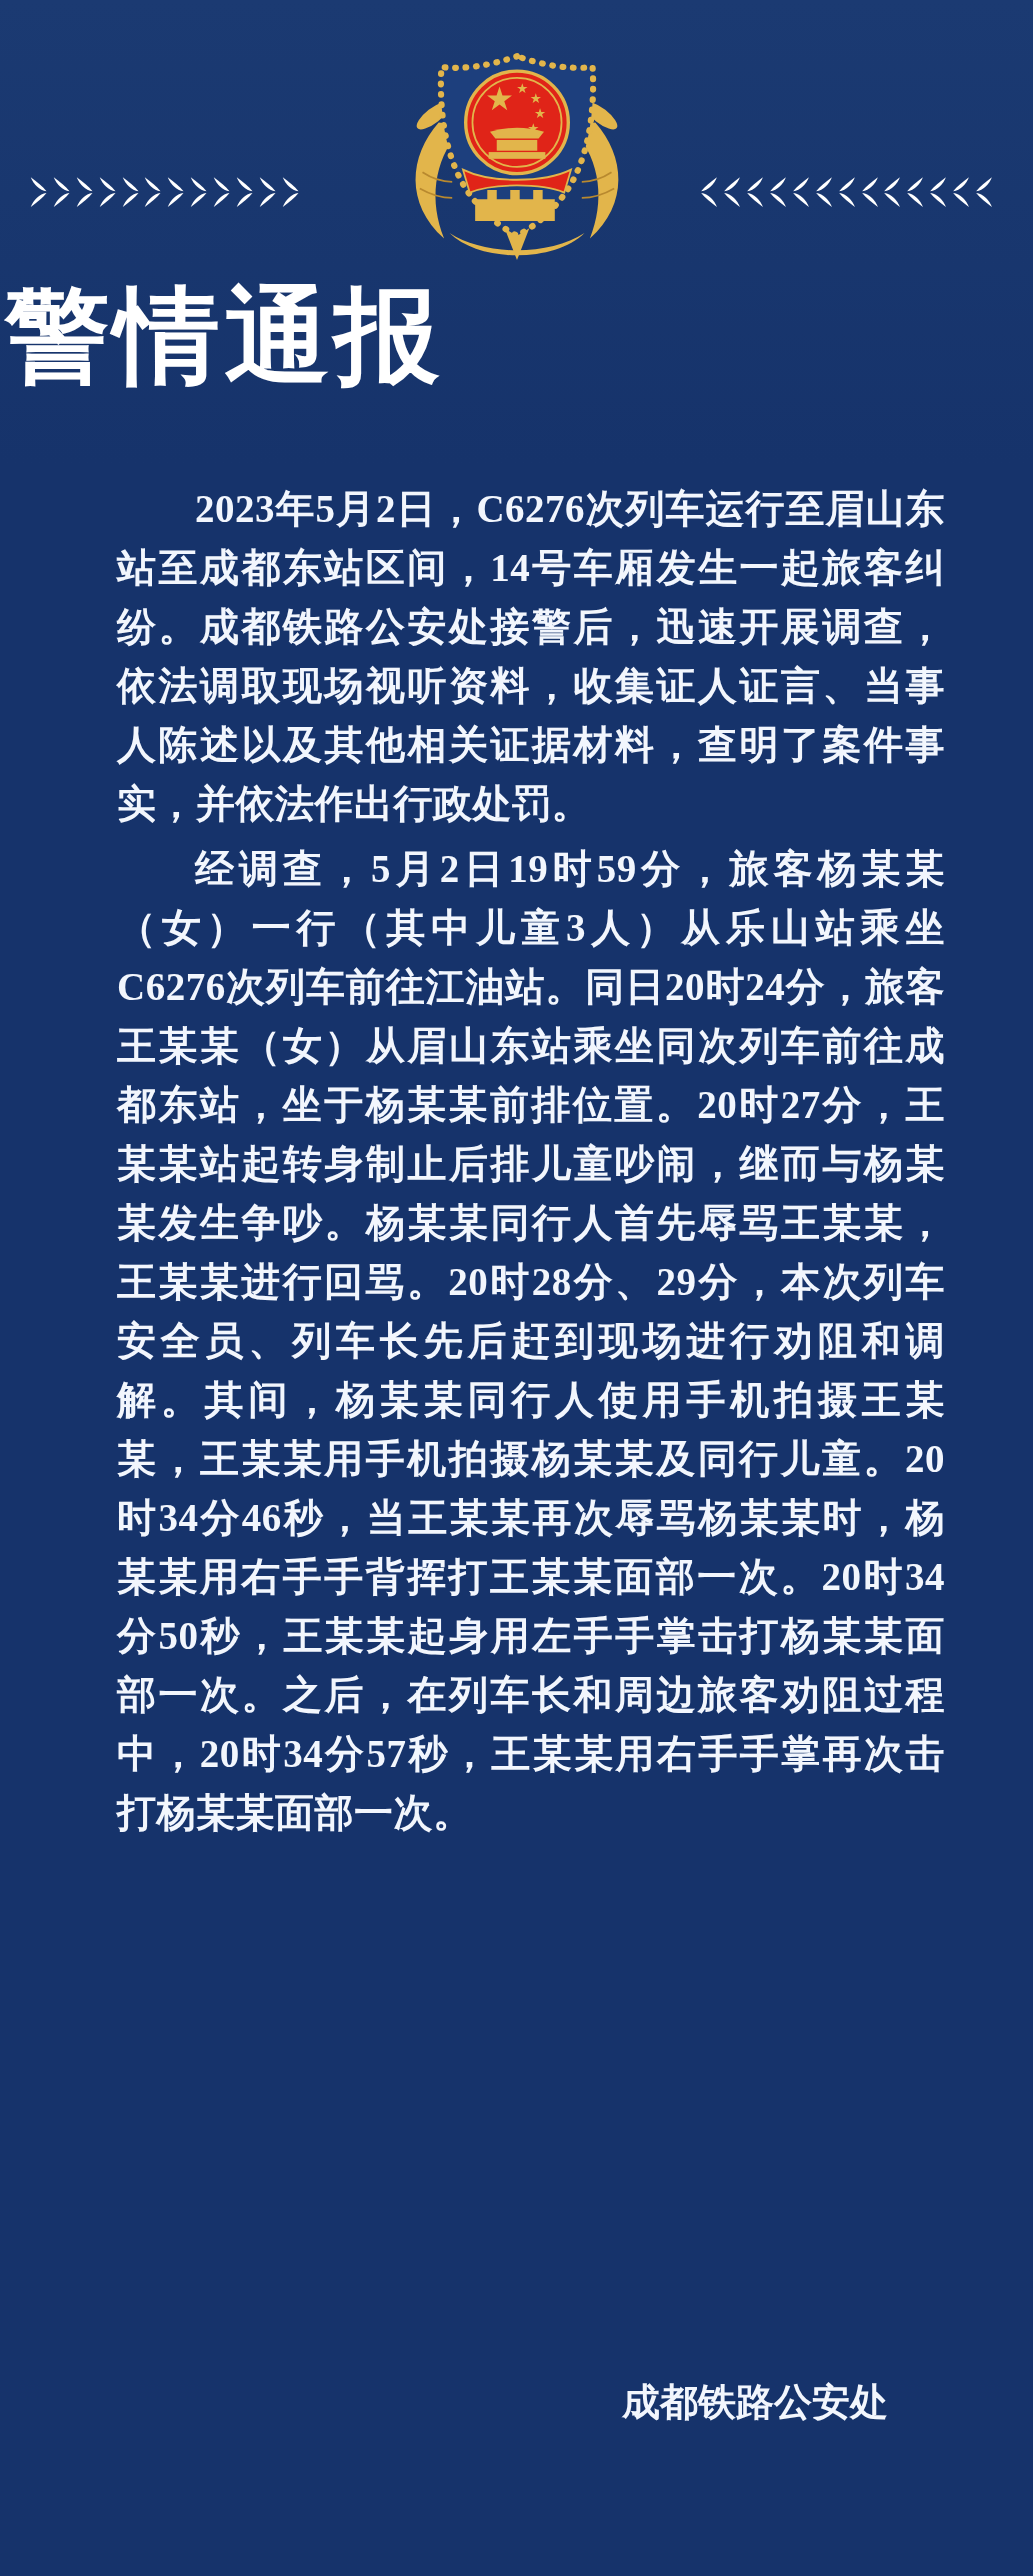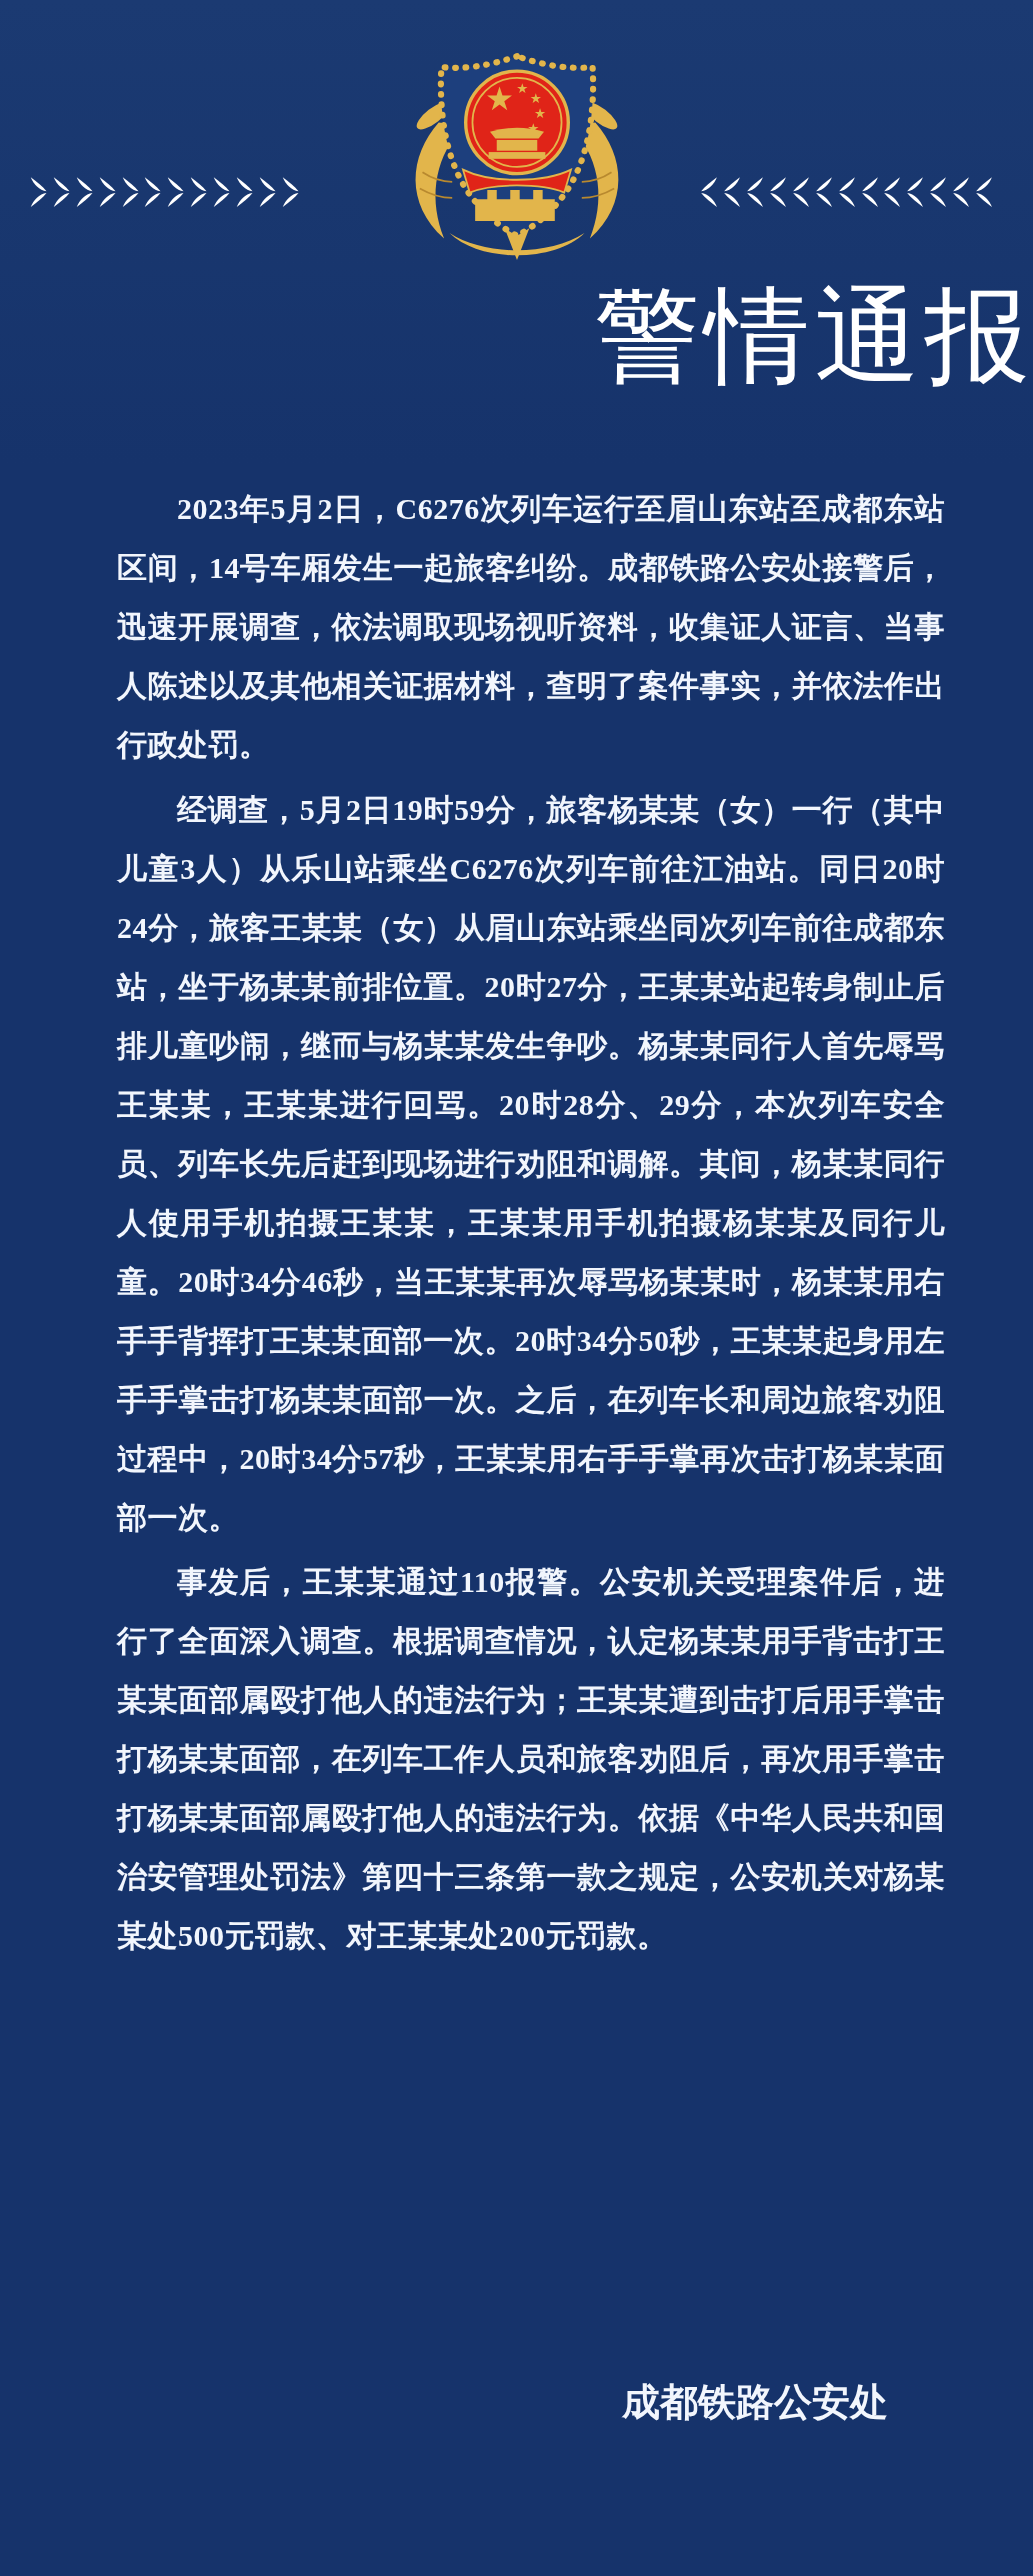--- a/index.html
+++ b/index.html
@@ -40,31 +40,31 @@
   .f-gold{fill:var(--gold);}
   .f-red{fill:var(--red);}
   .f-shield{fill:var(--shield);}
   .s-gold{stroke:var(--gold);}
   .vein{stroke:var(--gold-dark);stroke-width:1.3;fill:none;}
   .beads{fill:none;stroke:var(--gold);stroke-width:4.6;
          stroke-dasharray:0.5 7.2;stroke-linecap:round;}
   
   .title{
     position:absolute;top:276px;left:0;right:0;
-    text-align:right;
+    text-align:left;
     font-family:"Liberation Sans","DejaVu Sans",sans-serif;
-    font-weight:400;
+    font-weight:700;
     font-size:105px;line-height:1.15;
     letter-spacing:4.8px;text-indent:4.8px;
     color:#ffffff;
   }
   
   .body-text{
     position:absolute;top:479px;left:117px;width:828px;
-    font-size:30px;line-height:59px;font-weight:700;
+    font-size:39px;line-height:59px;font-weight:700;
     text-align:justify;
     letter-spacing:0.5px;
   }
   .body-text p{text-indent:2em;margin:0 0 5.7px 0;}
   
   .signature{
     position:absolute;top:2372px;right:146px;
     text-align:left;
     font-size:38px;line-height:61px;font-weight:700;
   }
@@ -212,21 +212,20 @@
           <path d="M2,35 C9,30 16,24 20,19 C12,20 5,27 2,35 Z"></path>
         </svg>
       </div>
   </header>
 
   <h1 class="title">警情通报</h1>
 
   <main class="body-text">
     <p>2023年5月2日，C6276次列车运行至眉山东站至成都东站区间，14号车厢发生一起旅客纠纷。成都铁路公安处接警后，迅速开展调查，依法调取现场视听资料，收集证人证言、当事人陈述以及其他相关证据材料，查明了案件事实，并依法作出行政处罚。</p>
     <p>经调查，5月2日19时59分，旅客杨某某（女）一行（其中儿童3人）从乐山站乘坐C6276次列车前往江油站。同日20时24分，旅客王某某（女）从眉山东站乘坐同次列车前往成都东站，坐于杨某某前排位置。20时27分，王某某站起转身制止后排儿童吵闹，继而与杨某某发生争吵。杨某某同行人首先辱骂王某某，王某某进行回骂。20时28分、29分，本次列车安全员、列车长先后赶到现场进行劝阻和调解。其间，杨某某同行人使用手机拍摄王某某，王某某用手机拍摄杨某某及同行儿童。20时34分46秒，当王某某再次辱骂杨某某时，杨某某用右手手背挥打王某某面部一次。20时34分50秒，王某某起身用左手手掌击打杨某某面部一次。之后，在列车长和周边旅客劝阻过程中，20时34分57秒，王某某用右手手掌再次击打杨某某面部一次。</p>
-    <p>事发后，王某某通过110报警。公安机关受理案件后，进行了全面深入调查。根据调查情况，认定杨某某用手背击打王某某面部属殴打他人的违法行为；王某某遭到击打后用手掌击打杨某某面部，在列车工作人员和旅客劝阻后，再次用手掌击打杨某某面部属殴打他人的违法行为。依据《中华人民共和国治安管理处罚法》第四十三条第一款之规定，公安机关对杨某某处500元罚款、对王某某处200元罚款。</p>
   </main>
 
   <div class="signature">
     <div>成都铁路公安处</div>
   </div>
 
 </div>
 
 
 </body></html>

